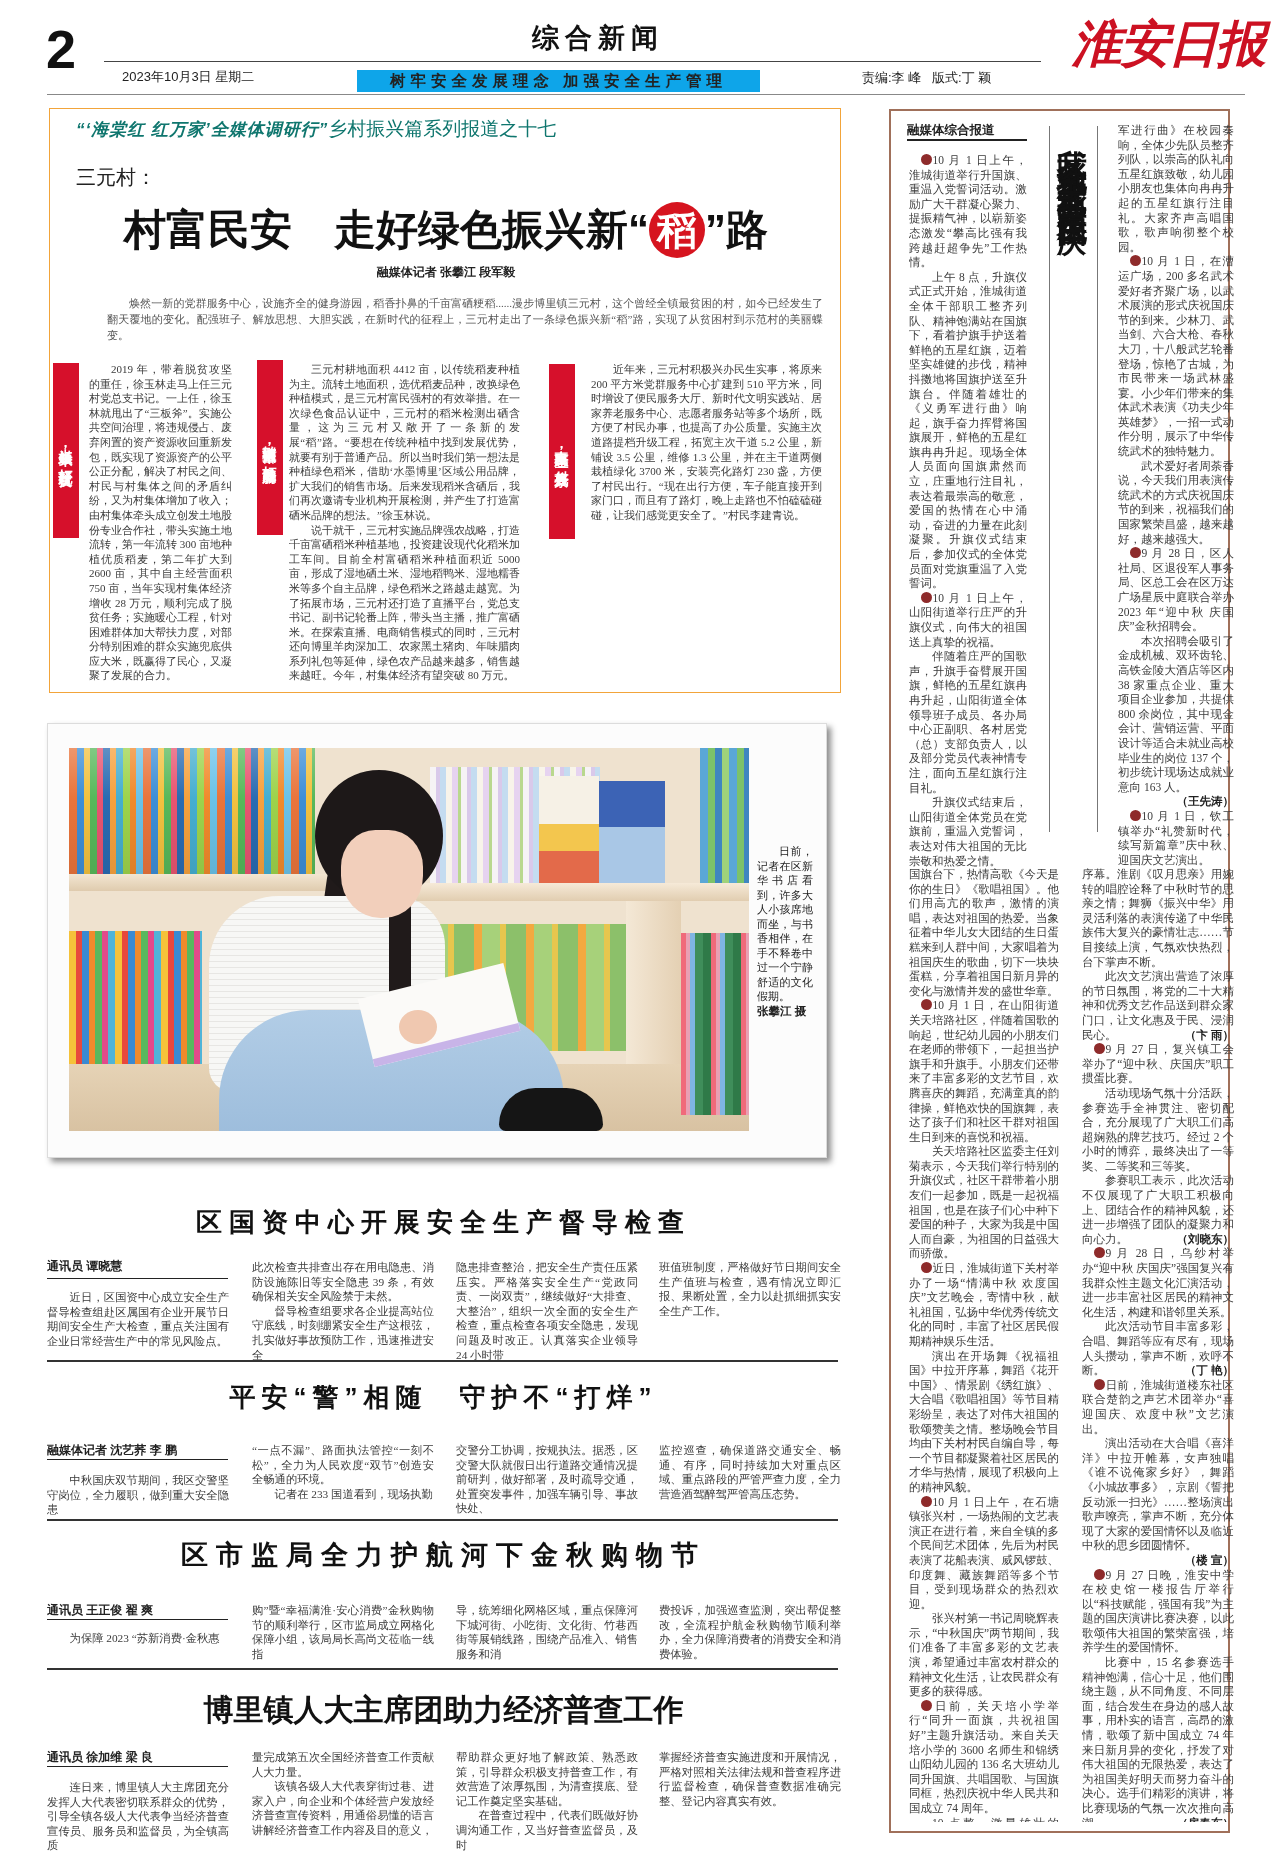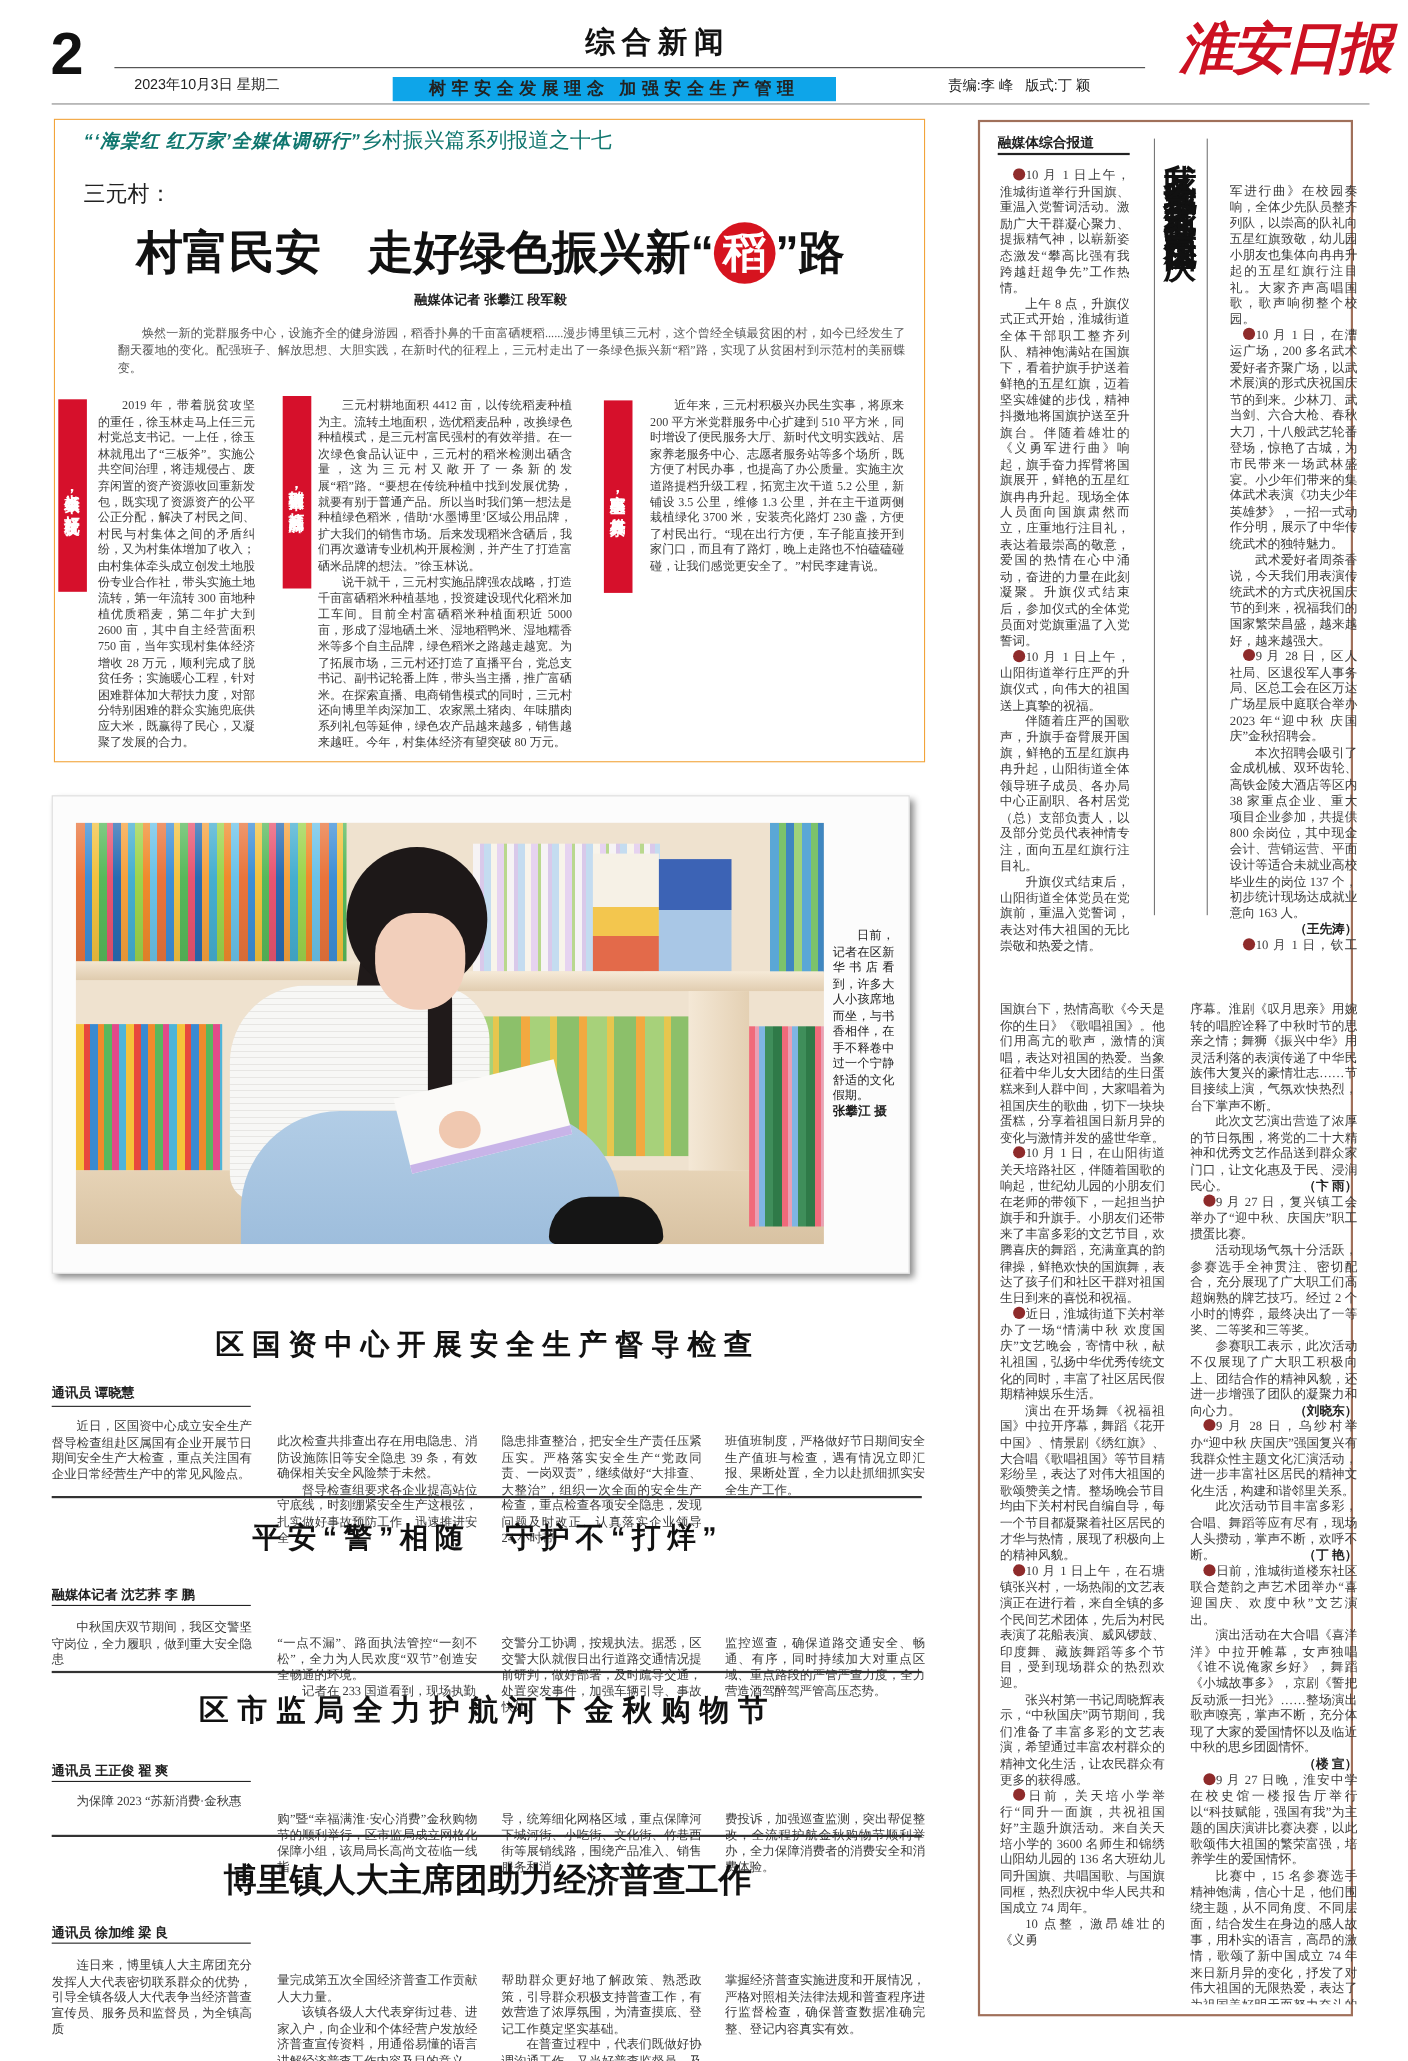--- a/index.html
+++ b/index.html
@@ -1,21 +1,21 @@
 <!DOCTYPE html>
 <html><head>
 <meta charset="utf-8">
 <style>
 *{box-sizing:border-box;}
 html,body{margin:0;padding:0;}
 body{width:1280px;height:1874px;position:relative;background:#fff;overflow:hidden;font-family:"Liberation Serif","DejaVu Serif",serif;color:#3b3b3b;}
 .a{position:absolute;}
 .rule{position:absolute;height:0;}
 .para{margin:0;text-align:justify;text-indent:2em;}
-.para.ni{text-indent:0;margin-top:44px;}
+.para.ni{text-indent:0;}
 .para.bul{text-indent:1em;}
 .para::after{content:"";display:block;clear:both;}
 .dot{display:inline-block;width:11px;height:11px;border-radius:50%;background:#8e2b2b;vertical-align:-1px;margin-right:1px;}
 .credit{float:right;font-family:"Liberation Sans","DejaVu Sans",sans-serif;font-weight:bold;color:#222;text-indent:0;}
 
 
 .page-num{left:46px;top:22px;font-family:"Liberation Sans","DejaVu Sans",sans-serif;font-weight:bold;font-size:54px;line-height:54px;color:#111;}
 .section-title{left:532px;top:22px;font-family:"Liberation Sans","DejaVu Sans",sans-serif;font-weight:bold;font-size:27px;line-height:32px;letter-spacing:6px;color:#111;}
 .date{left:122px;top:69px;font-family:"Liberation Sans","DejaVu Sans",sans-serif;font-size:13px;line-height:16px;color:#222;}
 .banner{left:357px;top:70px;width:403px;height:22px;background:#0ea5e9;text-align:center;font-weight:bold;font-size:15.5px;line-height:22px;letter-spacing:5px;color:#222;}
@@ -151,20 +151,21 @@
     <p class="para"><span>武术爱好者周荼香说，今天我们用表演传统武术的方式庆祝国庆节的到来，祝福我们的国家繁荣昌盛，越来越好，越来越强大。</span></p>
     <p class="para bul"><span class="dot"></span><span>9 月 28 日，区人社局、区退役军人事务局、区总工会在区万达广场星辰中庭联合举办 2023 年“迎中秋 庆国庆”金秋招聘会。</span></p>
     <p class="para"><span>本次招聘会吸引了金成机械、双环齿轮、高铁金陵大酒店等区内 38 家重点企业、重大项目企业参加，共提供 800 余岗位，其中现金会计、营销运营、平面设计等适合未就业高校毕业生的岗位 137 个，初步统计现场达成就业意向 163 人。</span><span class="credit">（王先涛）</span></p>
     <p class="para bul"><span class="dot"></span><span>10 月 1 日，钦工镇举办“礼赞新时代，续写新篇章”庆中秋、迎国庆文艺演出。</span></p>
 
   </div>
 
   <div class="a rcol" style="left:18px;top:756px;width:150px;height:955px;">
     <p class="para ni"><span>国旗台下，热情高歌《今天是你的生日》《歌唱祖国》。他们用高亢的歌声，激情的演唱，表达对祖国的热爱。当象征着中华儿女大团结的生日蛋糕来到人群中间，大家唱着为祖国庆生的歌曲，切下一块块蛋糕，分享着祖国日新月异的变化与激情并发的盛世华章。</span></p>
     <p class="para bul"><span class="dot"></span><span>10 月 1 日，在山阳街道关天培路社区，伴随着国歌的响起，世纪幼儿园的小朋友们在老师的带领下，一起担当护旗手和升旗手。小朋友们还带来了丰富多彩的文艺节目，欢腾喜庆的舞蹈，充满童真的韵律操，鲜艳欢快的国旗舞，表达了孩子们和社区干群对祖国生日到来的喜悦和祝福。</span></p>
+    <p class="para"><span>关天培路社区监委主任刘菊表示，今天我们举行特别的升旗仪式，社区干群带着小朋友们一起参加，既是一起祝福祖国，也是在孩子们心中种下爱国的种子，大家为我是中国人而自豪，为祖国的日益强大而骄傲。</span></p>
     <p class="para bul"><span class="dot"></span><span>近日，淮城街道下关村举办了一场“情满中秋 欢度国庆”文艺晚会，寄情中秋，献礼祖国，弘扬中华优秀传统文化的同时，丰富了社区居民假期精神娱乐生活。</span></p>
     <p class="para"><span>演出在开场舞《祝福祖国》中拉开序幕，舞蹈《花开中国》、情景剧《绣红旗》、大合唱《歌唱祖国》等节目精彩纷呈，表达了对伟大祖国的歌颂赞美之情。整场晚会节目均由下关村村民自编自导，每一个节目都凝聚着社区居民的才华与热情，展现了积极向上的精神风貌。</span></p>
     <p class="para bul"><span class="dot"></span><span>10 月 1 日上午，在石塘镇张兴村，一场热闹的文艺表演正在进行着，来自全镇的多个民间艺术团体，先后为村民表演了花船表演、威风锣鼓、印度舞、藏族舞蹈等多个节目，受到现场群众的热烈欢迎。</span></p>
     <p class="para"><span>张兴村第一书记周晓辉表示，“中秋国庆”两节期间，我们准备了丰富多彩的文艺表演，希望通过丰富农村群众的精神文化生活，让农民群众有更多的获得感。</span></p>
     <p class="para bul"><span class="dot"></span><span>日前，关天培小学举行“同升一面旗，共祝祖国好”主题升旗活动。来自关天培小学的 3600 名师生和锦绣山阳幼儿园的 136 名大班幼儿同升国旗、共唱国歌、与国旗同框，热烈庆祝中华人民共和国成立 74 周年。</span></p>
     <p class="para"><span>10 点整，激昂雄壮的《义勇</span></p>
   </div>
 
   <div class="a rcol" style="left:191px;top:756px;width:152px;height:955px;">
     <p class="para ni"><span>序幕。淮剧《叹月思亲》用婉转的唱腔诠释了中秋时节的思亲之情；舞狮《振兴中华》用灵活利落的表演传递了中华民族伟大复兴的豪情壮志……节目接续上演，气氛欢快热烈，台下掌声不断。</span></p>

